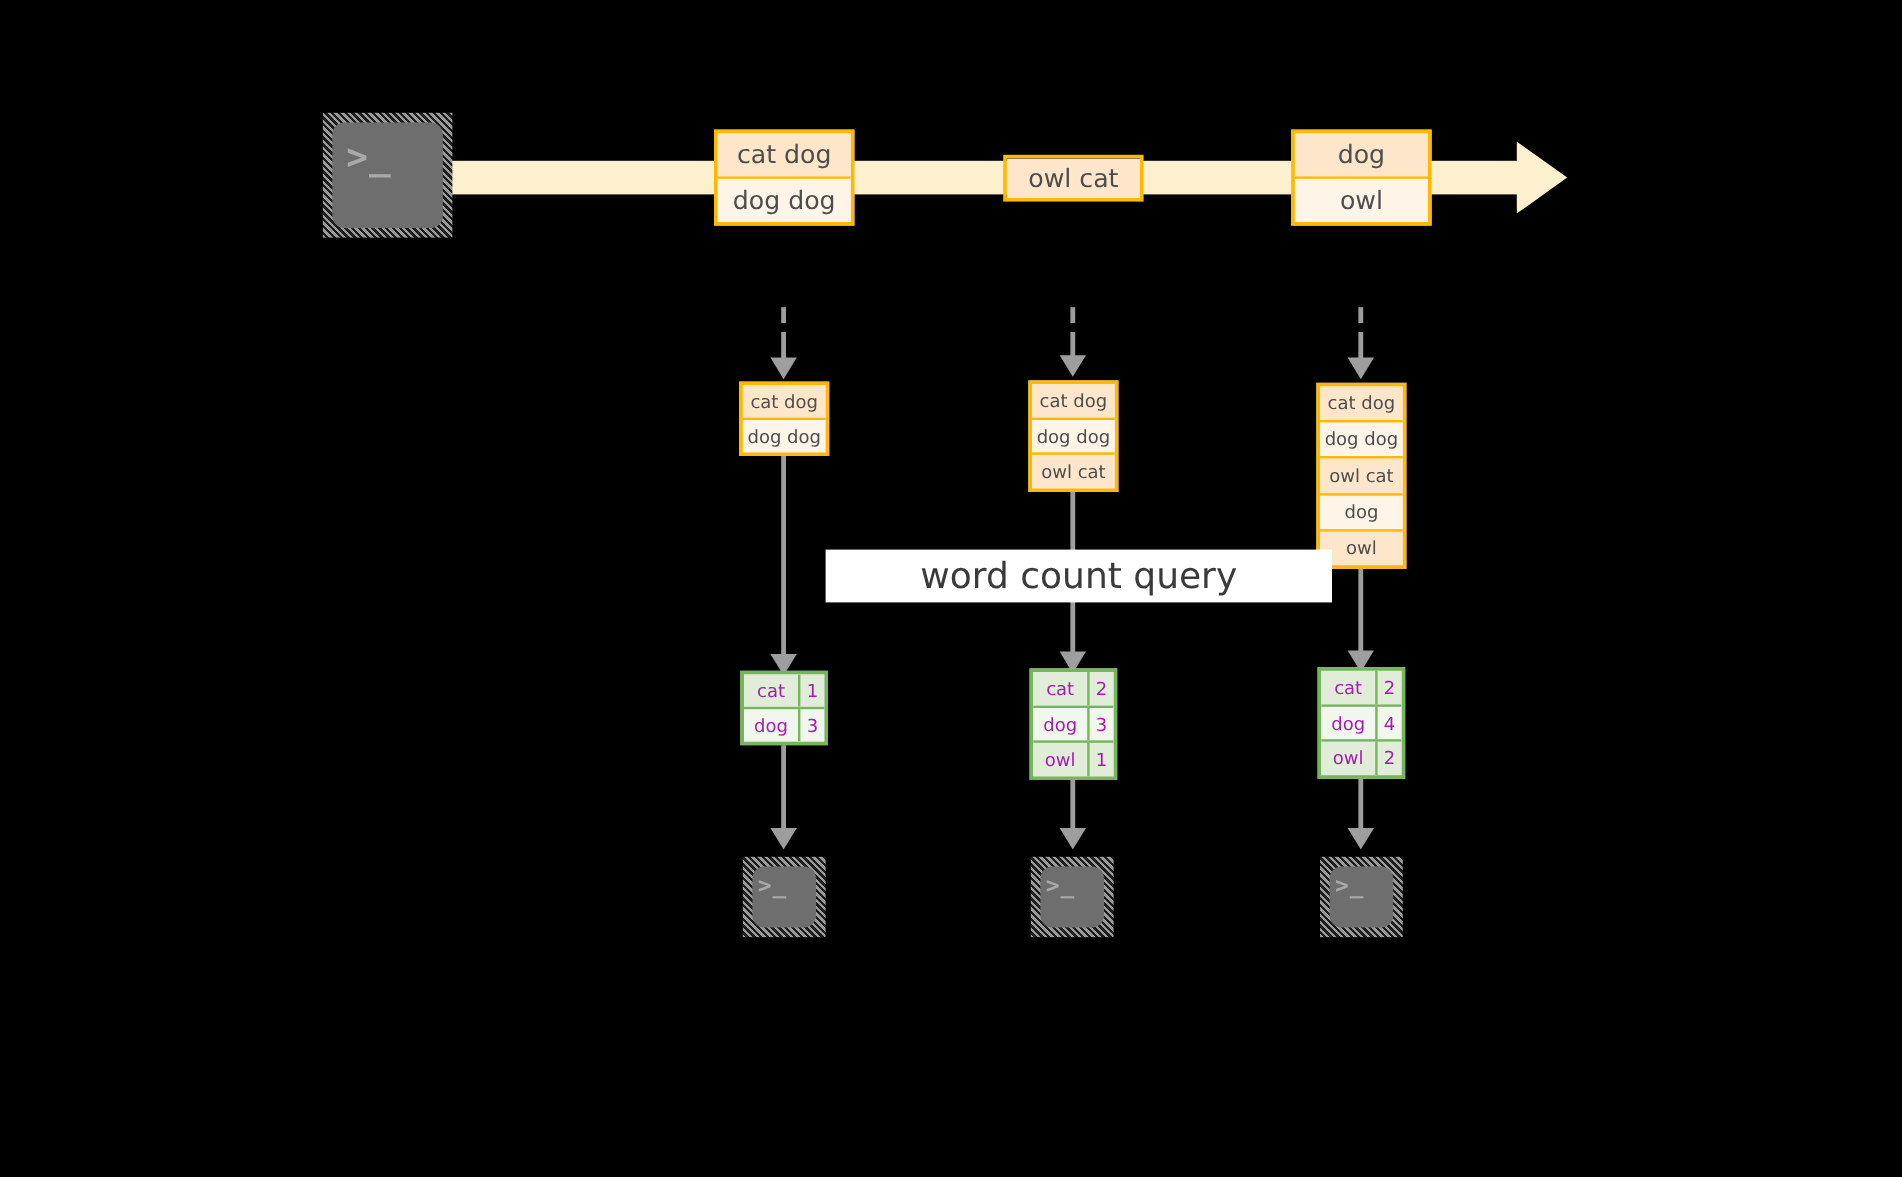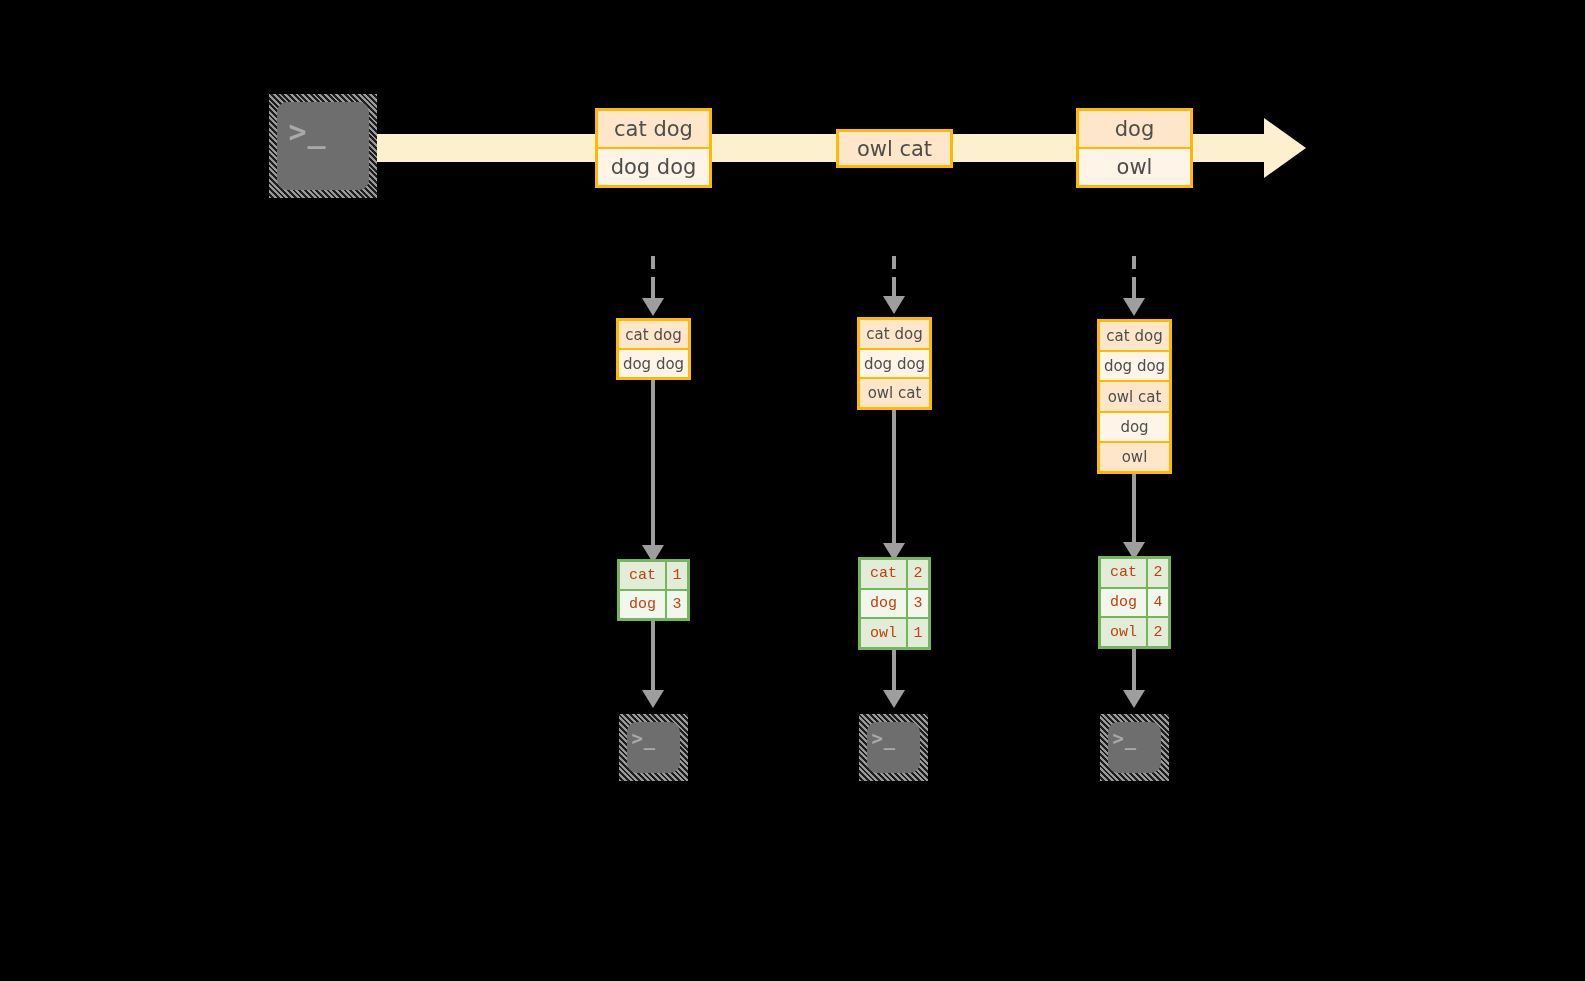--- a/index.html
+++ b/index.html
@@ -105,24 +105,23 @@
     display: flex;
     box-sizing: border-box;
   }
   .gbox .grow + .grow { border-top: 2px solid #76B65B; }
   .gbox .grow.dark  { background: #E1EDD8; }
   .gbox .grow.light { background: #F2F7EE; }
   .gbox .cell {
     display: flex;
     align-items: center;
     justify-content: center;
-    color: #c2410c;
+    color: #a21caf;
     box-sizing: border-box;
     white-space: nowrap;
-    font-family: Liberation Mono, monospace;
   }
   .gbox .cell.word { flex: 0 0 45px; }
   .gbox .cell.num  { flex: 1 1 auto; border-left: 2px solid #76B65B; }
 
   
   .gline {
     position: absolute;
     width: 4px;
     background: #9e9e9e;
   }
@@ -275,14 +274,15 @@
   </div>
 
   <div class="gline" style="left:1132px; top:649px; height:44px;"></div>
   <div class="ghead" style="left:1123px; top:690px;"></div>
 
   <div class="terminal" style="left:1100px; top:714px; width:69px; height:67px;">
     <div class="inner"></div>
     <div class="prompt" style="font-size:19px;">&gt;_</div>
   </div>
 
+  <div class="wlabel" style="left:688px; top:458px; width:422px; height:44px;">word count query</div>
 
 </div>
 
 </body></html>

